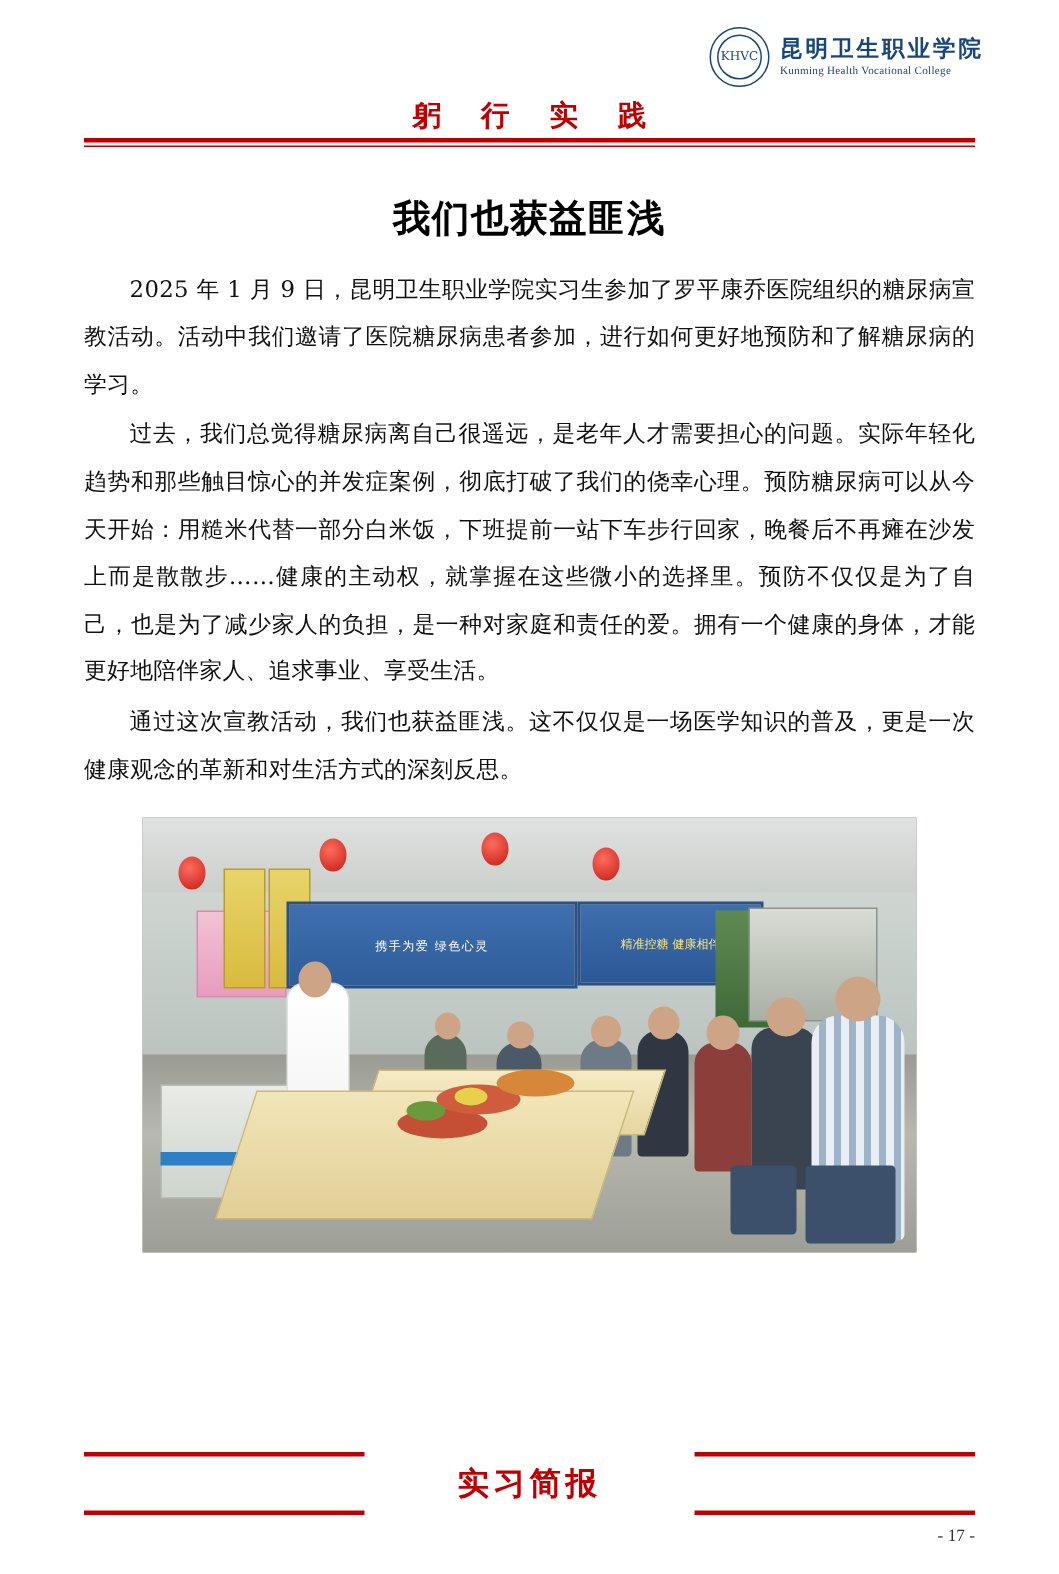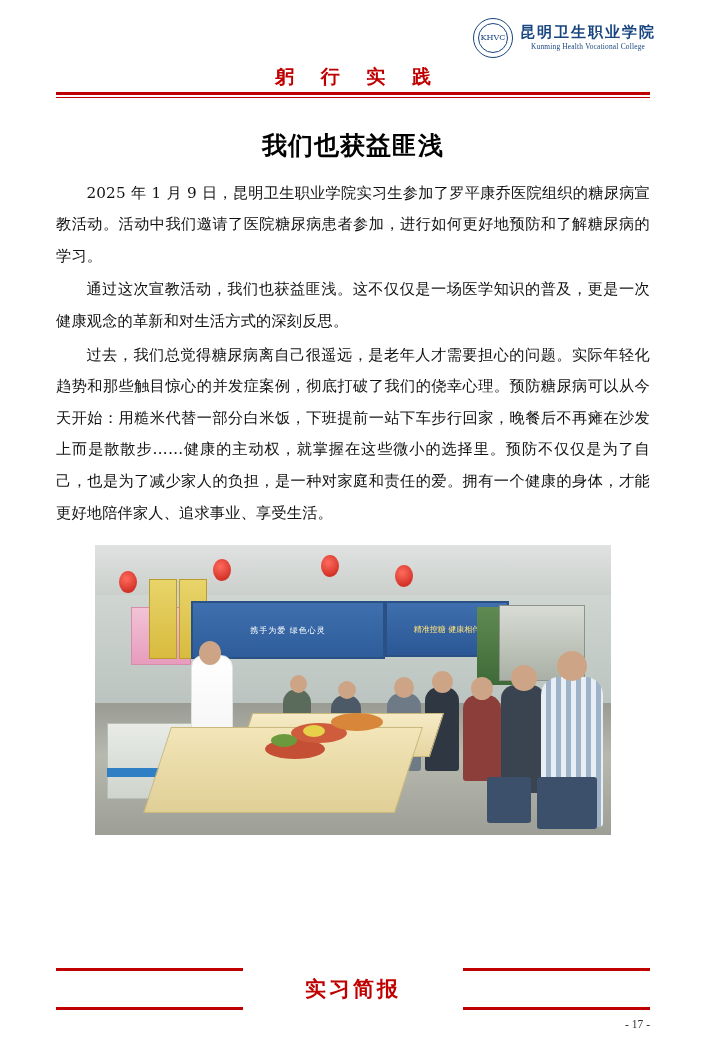--- a/index.html
+++ b/index.html
@@ -52,21 +52,21 @@
     align-items: center;
     justify-content: center;
     font-size: 8px;
     color: #17457f;
     line-height: 1;
     box-sizing: border-box;
   }
   .logo-text {
     display: flex;
     flex-direction: column;
-    align-items: center;
+    align-items: flex-start;
     line-height: 1.15;
   }
   .logo-cn {
     font-size: 15px;
     letter-spacing: 2px;
     color: #17457f;
     font-family: "DejaVu Serif", "Liberation Serif", serif;
     font-weight: 600;
     white-space: nowrap;
   }
@@ -299,22 +299,22 @@
   <div class="rule-thick"></div>
   <div class="rule-thin"></div>
 
   <div class="article">
     <div class="art-title">
       <div>我们也获益匪浅</div>
     </div>
 
     <div class="body-text">
       <p>2025 年 1 月 9 日，昆明卫生职业学院实习生参加了罗平康乔医院组织的糖尿病宣教活动。活动中我们邀请了医院糖尿病患者参加，进行如何更好地预防和了解糖尿病的学习。</p>
+      <p>过去，我们总觉得糖尿病离自己很遥远，是老年人才需要担心的问题。实际年轻化趋势和那些触目惊心的并发症案例，彻底打破了我们的侥幸心理。预防糖尿病可以从今天开始：用糙米代替一部分白米饭，下班提前一站下车步行回家，晚餐后不再瘫在沙发上而是散散步……健康的主动权，就掌握在这些微小的选择里。预防不仅仅是为了自己，也是为了减少家人的负担，是一种对家庭和责任的爱。拥有一个健康的身体，才能更好地陪伴家人、追求事业、享受生活。</p>
       <p>通过这次宣教活动，我们也获益匪浅。这不仅仅是一场医学知识的普及，更是一次健康观念的革新和对生活方式的深刻反思。</p>
-      <p>过去，我们总觉得糖尿病离自己很遥远，是老年人才需要担心的问题。实际年轻化趋势和那些触目惊心的并发症案例，彻底打破了我们的侥幸心理。预防糖尿病可以从今天开始：用糙米代替一部分白米饭，下班提前一站下车步行回家，晚餐后不再瘫在沙发上而是散散步……健康的主动权，就掌握在这些微小的选择里。预防不仅仅是为了自己，也是为了减少家人的负担，是一种对家庭和责任的爱。拥有一个健康的身体，才能更好地陪伴家人、追求事业、享受生活。</p>
     </div>
 
     <div class="photo-wrap">
       <div class="photo">
         <div class="ph-ceiling"></div>
         <div class="ph-wall"></div>
         <div class="ph-floor"></div>
 
         <div class="ph-pink"></div>
         <div class="ph-scroll s1"></div>

